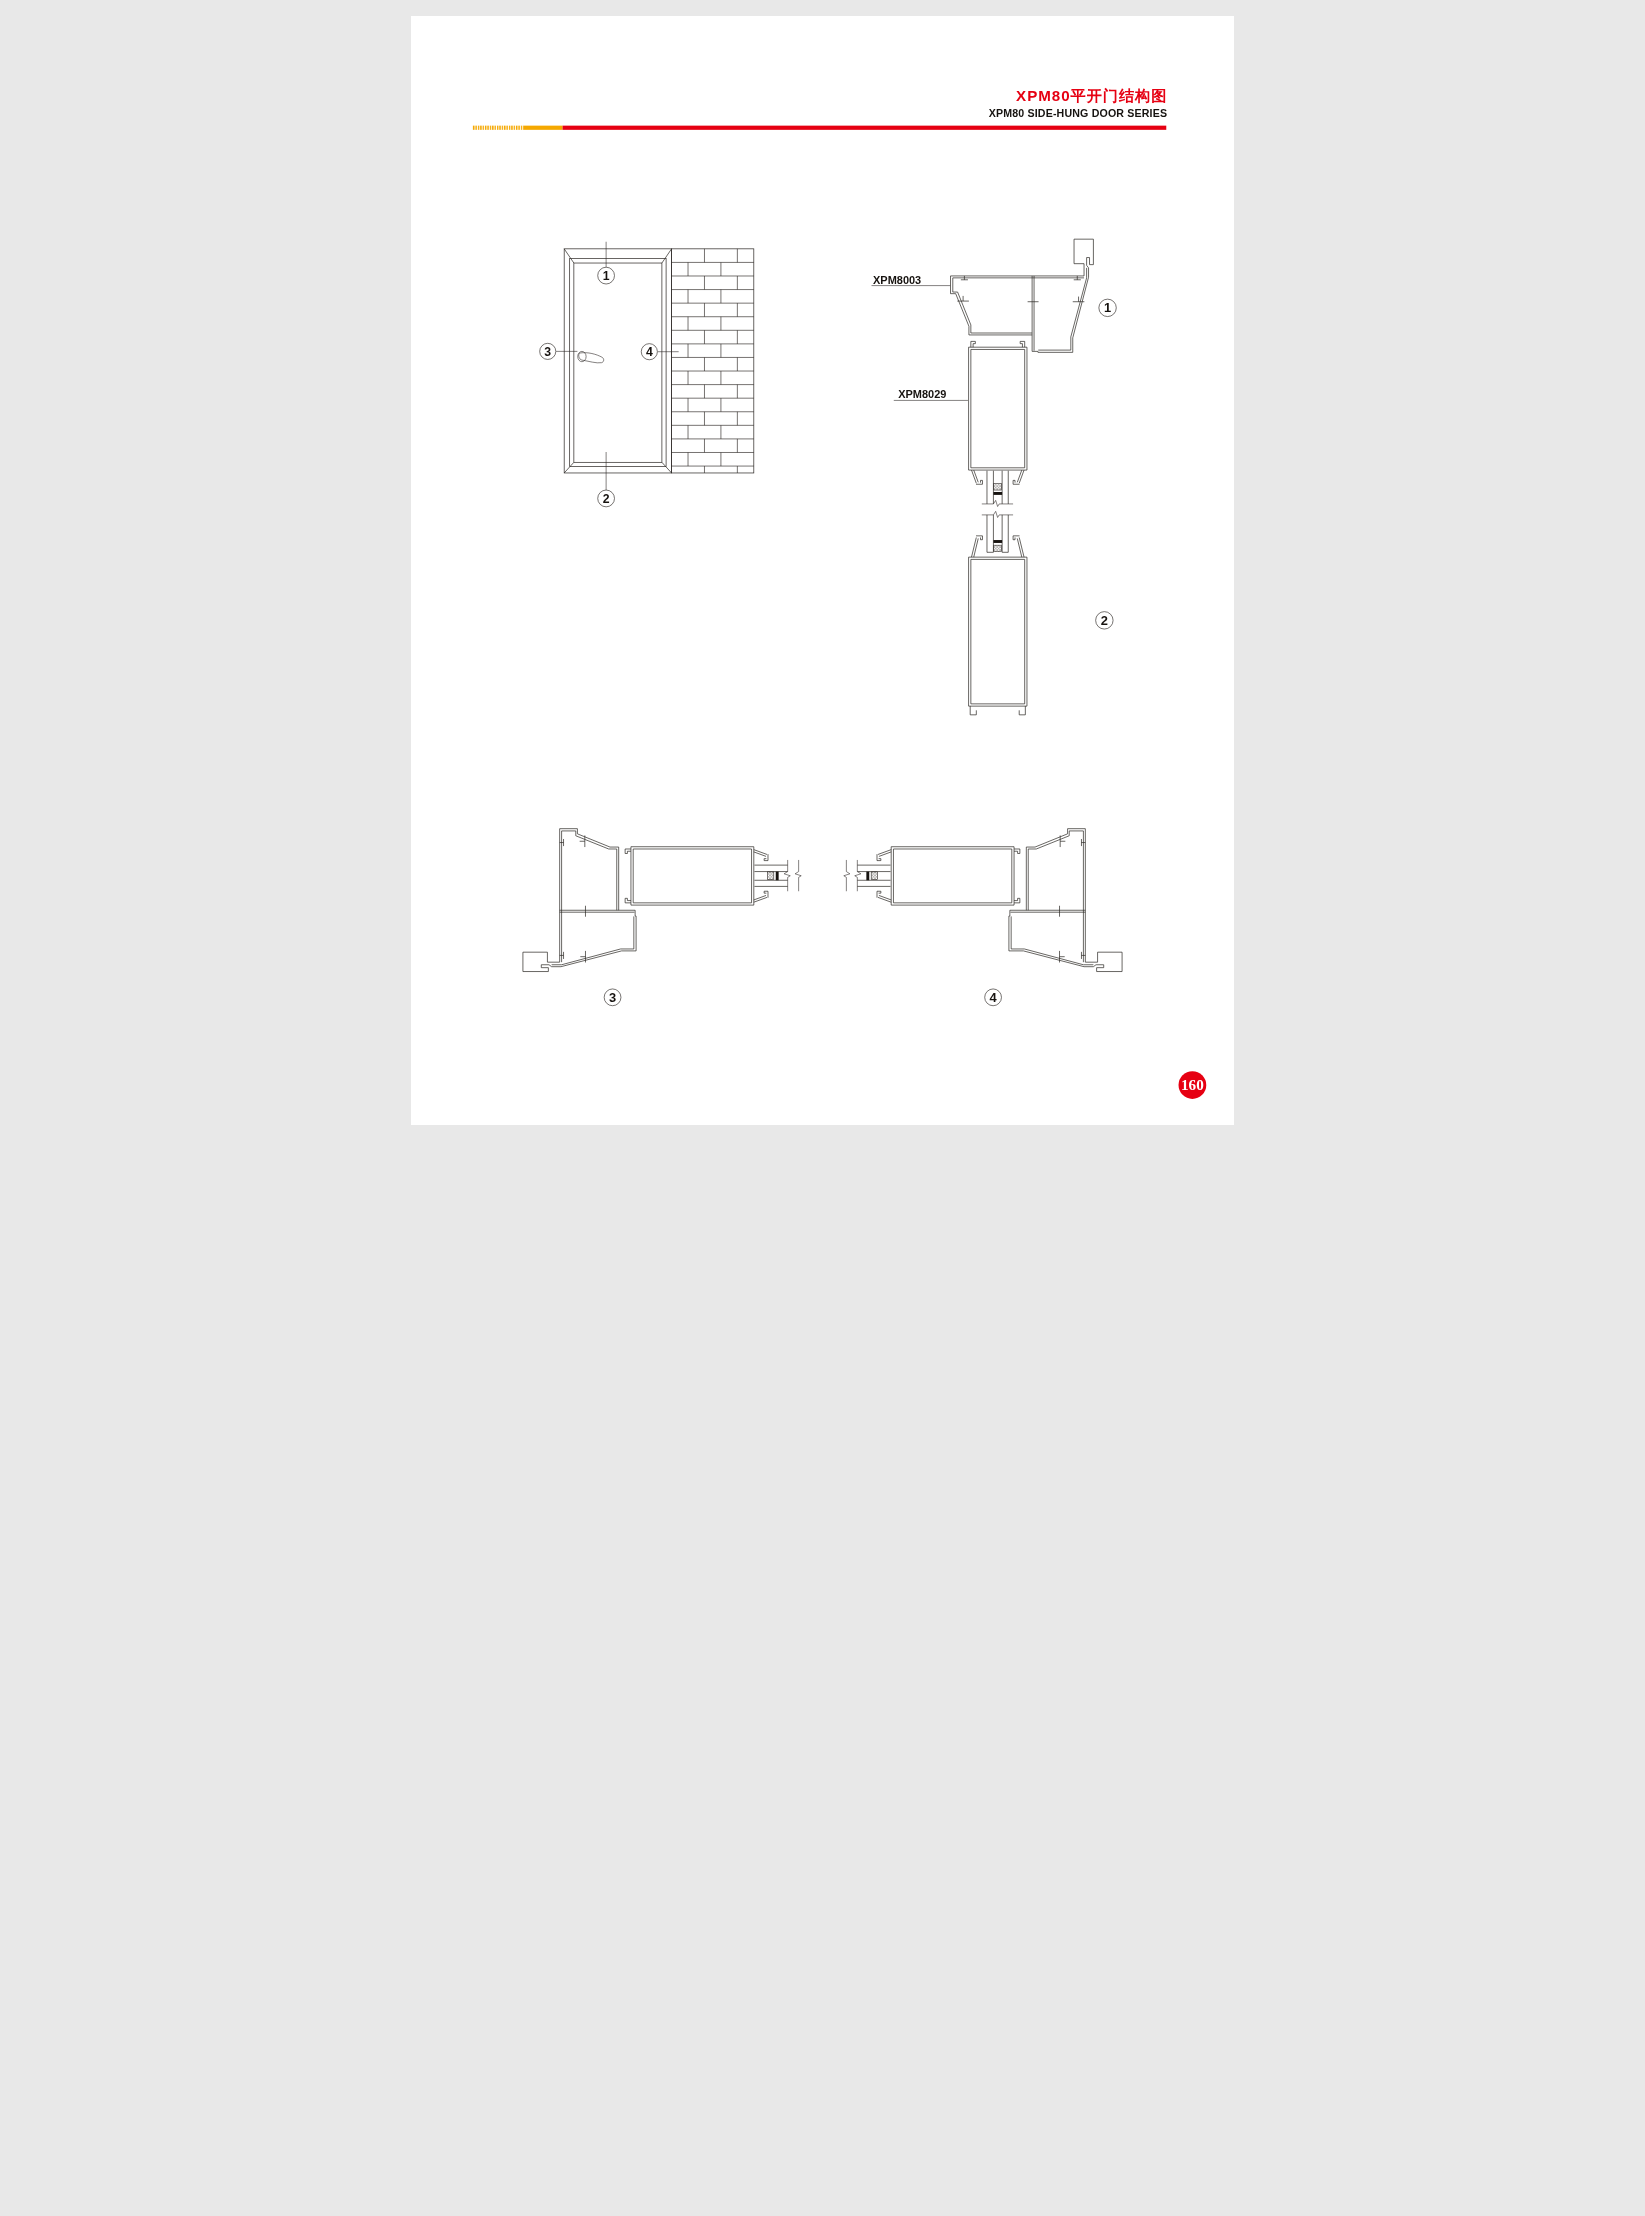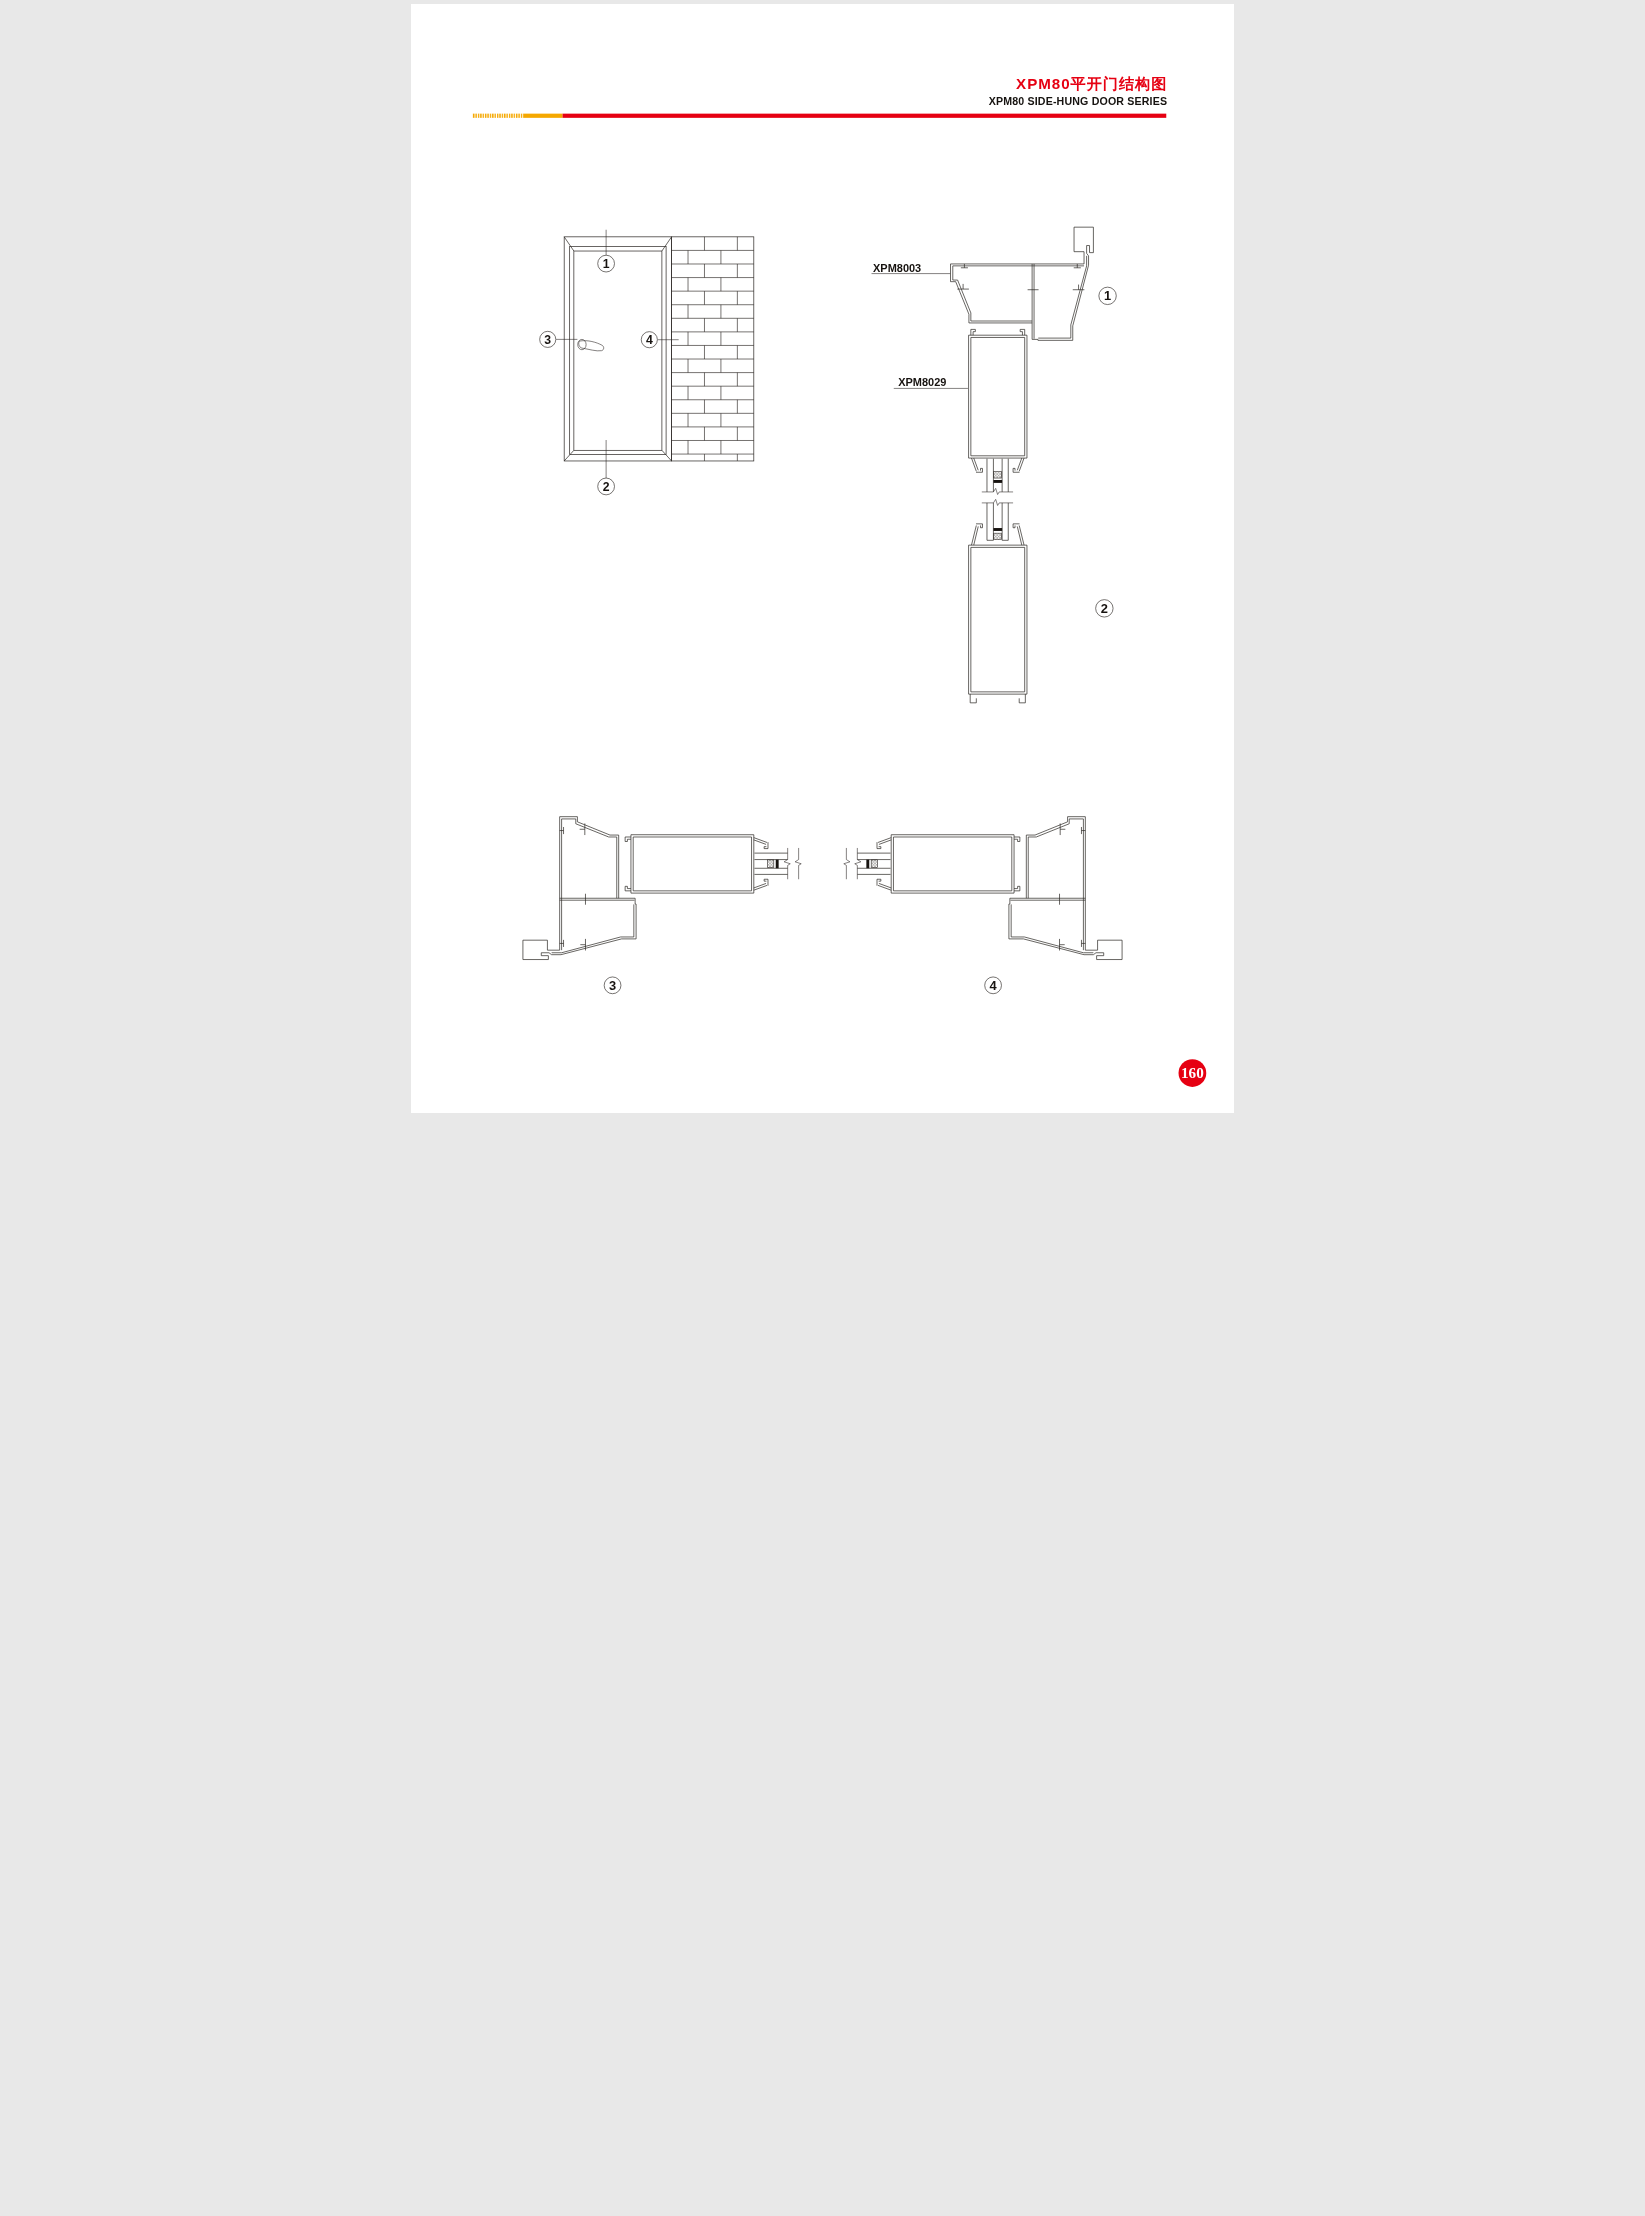--- a/index.html
+++ b/index.html
@@ -1,19 +1,19 @@
 <!DOCTYPE html>
 <html style="font-size:10.3px"><head>
 <meta charset="utf-8">
 <style>
   html,body{margin:0;padding:0;background:#e8e8e8;}
   .sheet{
     width:100%;
     max-width:823px;
-    margin:4px auto;
+    margin:16px auto;
     background:#84cc16;
     display:block;
   }
   svg{display:block;width:100%;height:auto;background:#ffffff;}
   text{font-family:"Liberation Sans","DejaVu Sans",sans-serif;}
   .t-cn{font-weight:bold;letter-spacing:3px;}
   .t-en{font-weight:bold;letter-spacing:0.5px;}
   .lbl{font-weight:bold;}
   .co{font-weight:bold;}
   .pageno{font-family:"Liberation Serif","DejaVu Serif",serif;font-weight:bold;}

